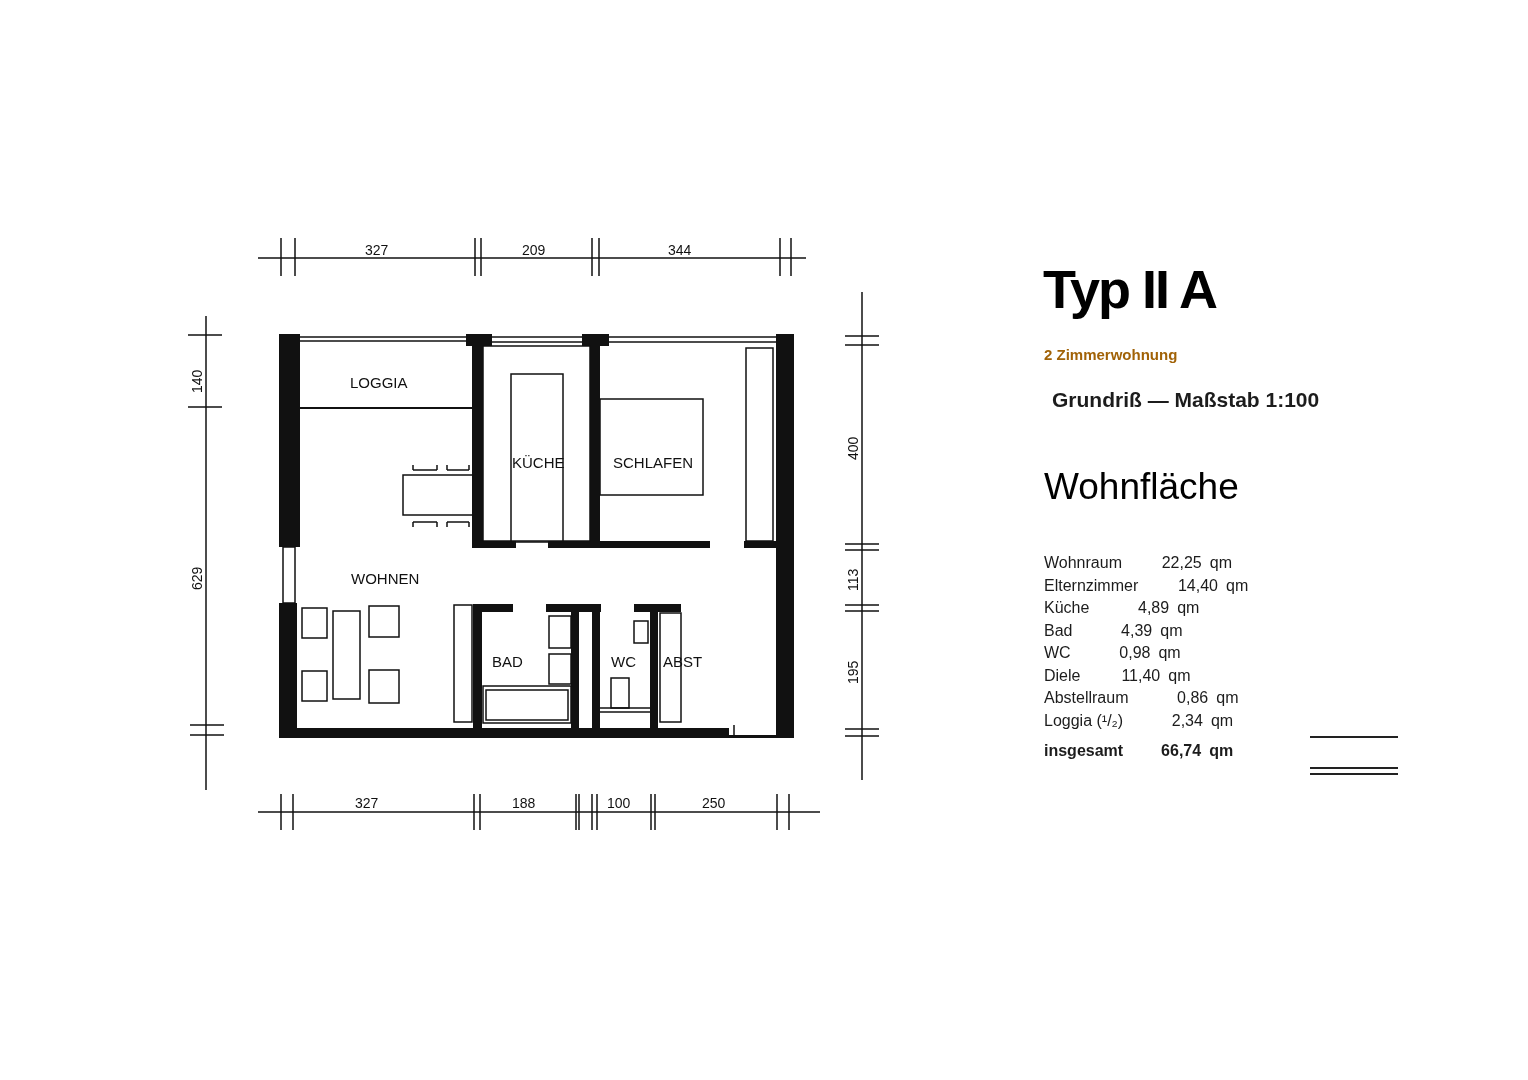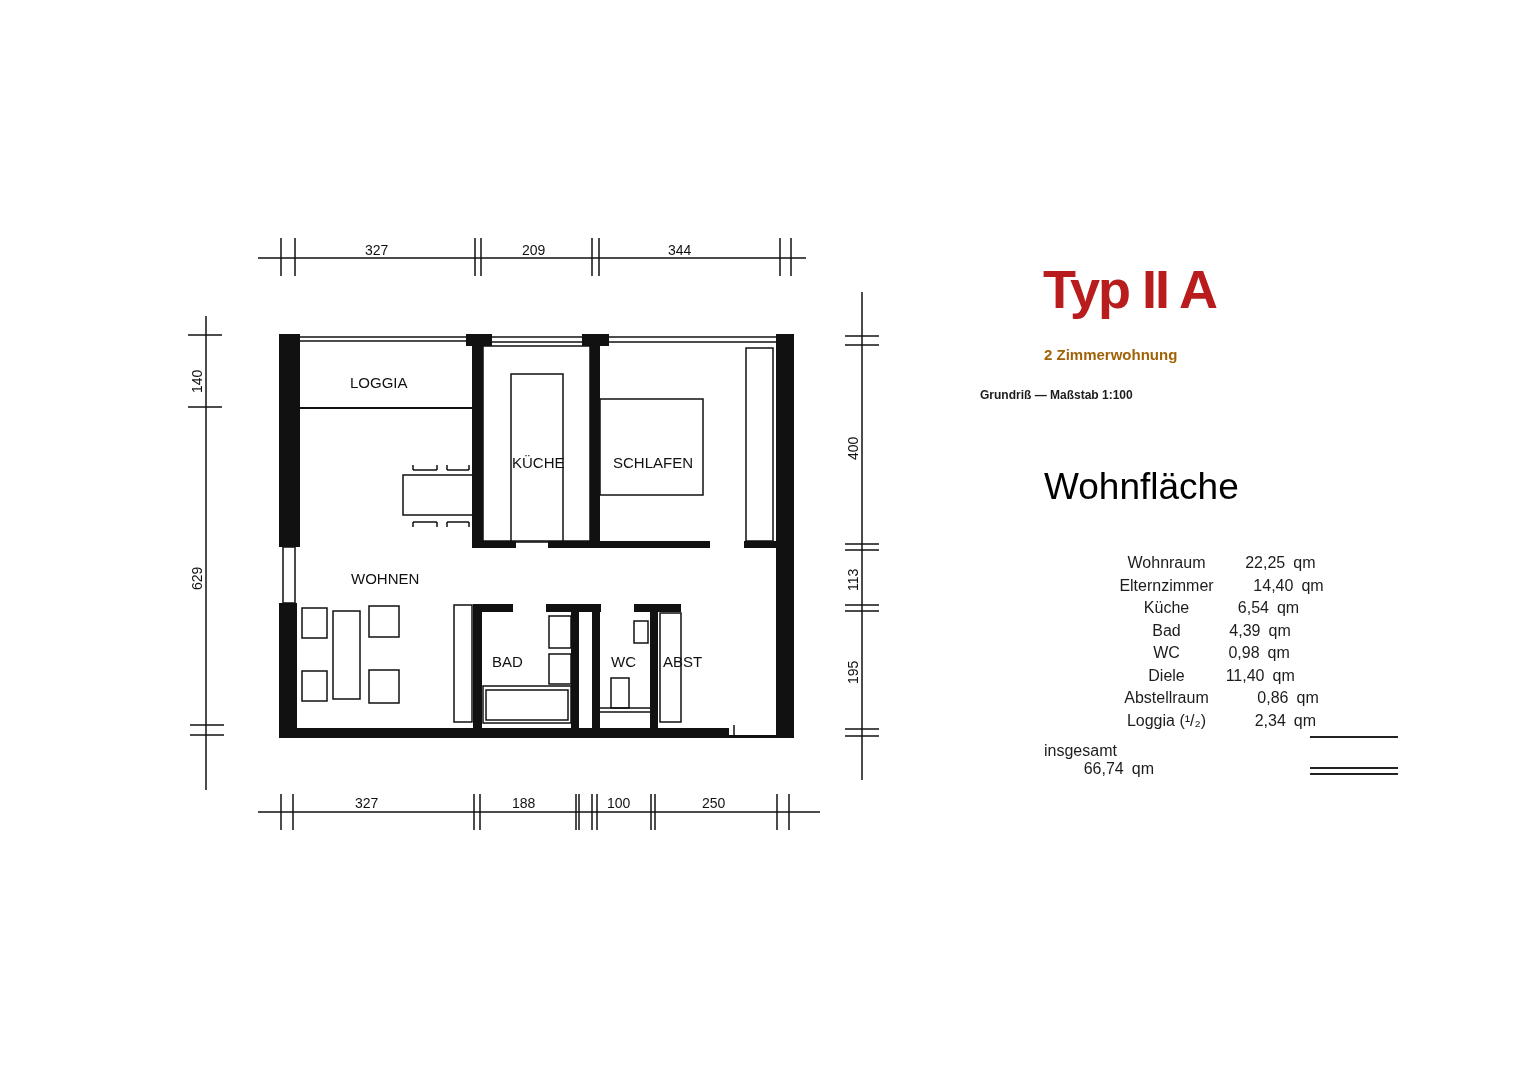--- a/index.html
+++ b/index.html
@@ -1,29 +1,29 @@
 <!DOCTYPE html>
 <html><head>
 <meta charset="utf-8">
 <style>
   html, body { margin:0; padding:0; background:#ffffff; }
   body { width:1528px; height:1080px; position:relative; overflow:hidden; font-family:"Liberation Sans", sans-serif; color:#1a1a1a; }
   #plan { position:absolute; left:0; top:0; }
   .room-label { font-family:"Liberation Sans", sans-serif; font-size:15px; fill:#111; }
   .dim-label { font-family:"Liberation Sans", sans-serif; font-size:14px; fill:#111; }
-  .title { position:absolute; left:1043px; top:258px; font-size:54px; font-weight:bold; letter-spacing:-2px; color:#b91c1c; }
+  .title { position:absolute; left:1043px; top:258px; font-size:54px; font-weight:bold; letter-spacing:-2px; color:#000000; }
   .subtitle { position:absolute; left:1044px; top:346px; font-size:15px; font-weight:bold; color:#a16207; }
-  .scale { position:absolute; left:980px; top:388px; font-size:12px; font-weight:bold; color:#1c1c1c; }
+  .scale { position:absolute; left:1052px; top:388px; font-size:21px; font-weight:bold; color:#1c1c1c; }
   .area-heading { position:absolute; left:1044px; top:466px; font-size:37px; color:#000000; }
   .area-table { position:absolute; left:1044px; top:552px; width:355px; font-size:16px; color:#1c1c1c; }
-  .area-row { display:flex; justify-content:center; height:22.5px; line-height:22.5px; }
+  .area-row { display:flex; justify-content:flex-start; height:22.5px; line-height:22.5px; }
   .area-val { display:flex; gap:8px; width:110px; justify-content:flex-end; }
   .area-num { text-align:right; }
   .sum-line { position:absolute; left:1310px; width:88px; border-top:2px solid #222; }
-  .total-row { position:absolute; left:1044px; top:742px; width:355px; display:flex; justify-content:flex-start; font-size:16px; font-weight:normal; color:#1c1c1c;flex-direction:column; }
+  .total-row { position:absolute; left:1044px; top:742px; width:355px; display:flex; justify-content:flex-start; font-size:16px; font-weight:bold; color:#1c1c1c; }
   .dbl-line { position:absolute; left:1310px; width:88px; height:4px; border-top:2px solid #222; border-bottom:2px solid #222; }
 </style>
 </head>
 <body>
 
 <svg id="plan" width="1528" height="1080" viewBox="0 0 1528 1080" xmlns="http://www.w3.org/2000/svg">
   <g stroke="#111" fill="none" stroke-width="1.5">
 
     <g>
       <line x1="258" y1="258" x2="806" y2="258"></line>
@@ -203,21 +203,21 @@
   <div class="area-row">
       <span>Elternzimmer</span>
       <span class="area-val">
         <span class="area-num">14,40</span>
         <span>qm</span>
       </span>
     </div>
   <div class="area-row">
       <span>Küche</span>
       <span class="area-val">
-        <span class="area-num">6,54</span>
+        <span class="area-num">4,89</span>
         <span>qm</span>
       </span>
     </div>
   <div class="area-row">
       <span>Bad</span>
       <span class="area-val">
         <span class="area-num">4,39</span>
         <span>qm</span>
       </span>
     </div>

